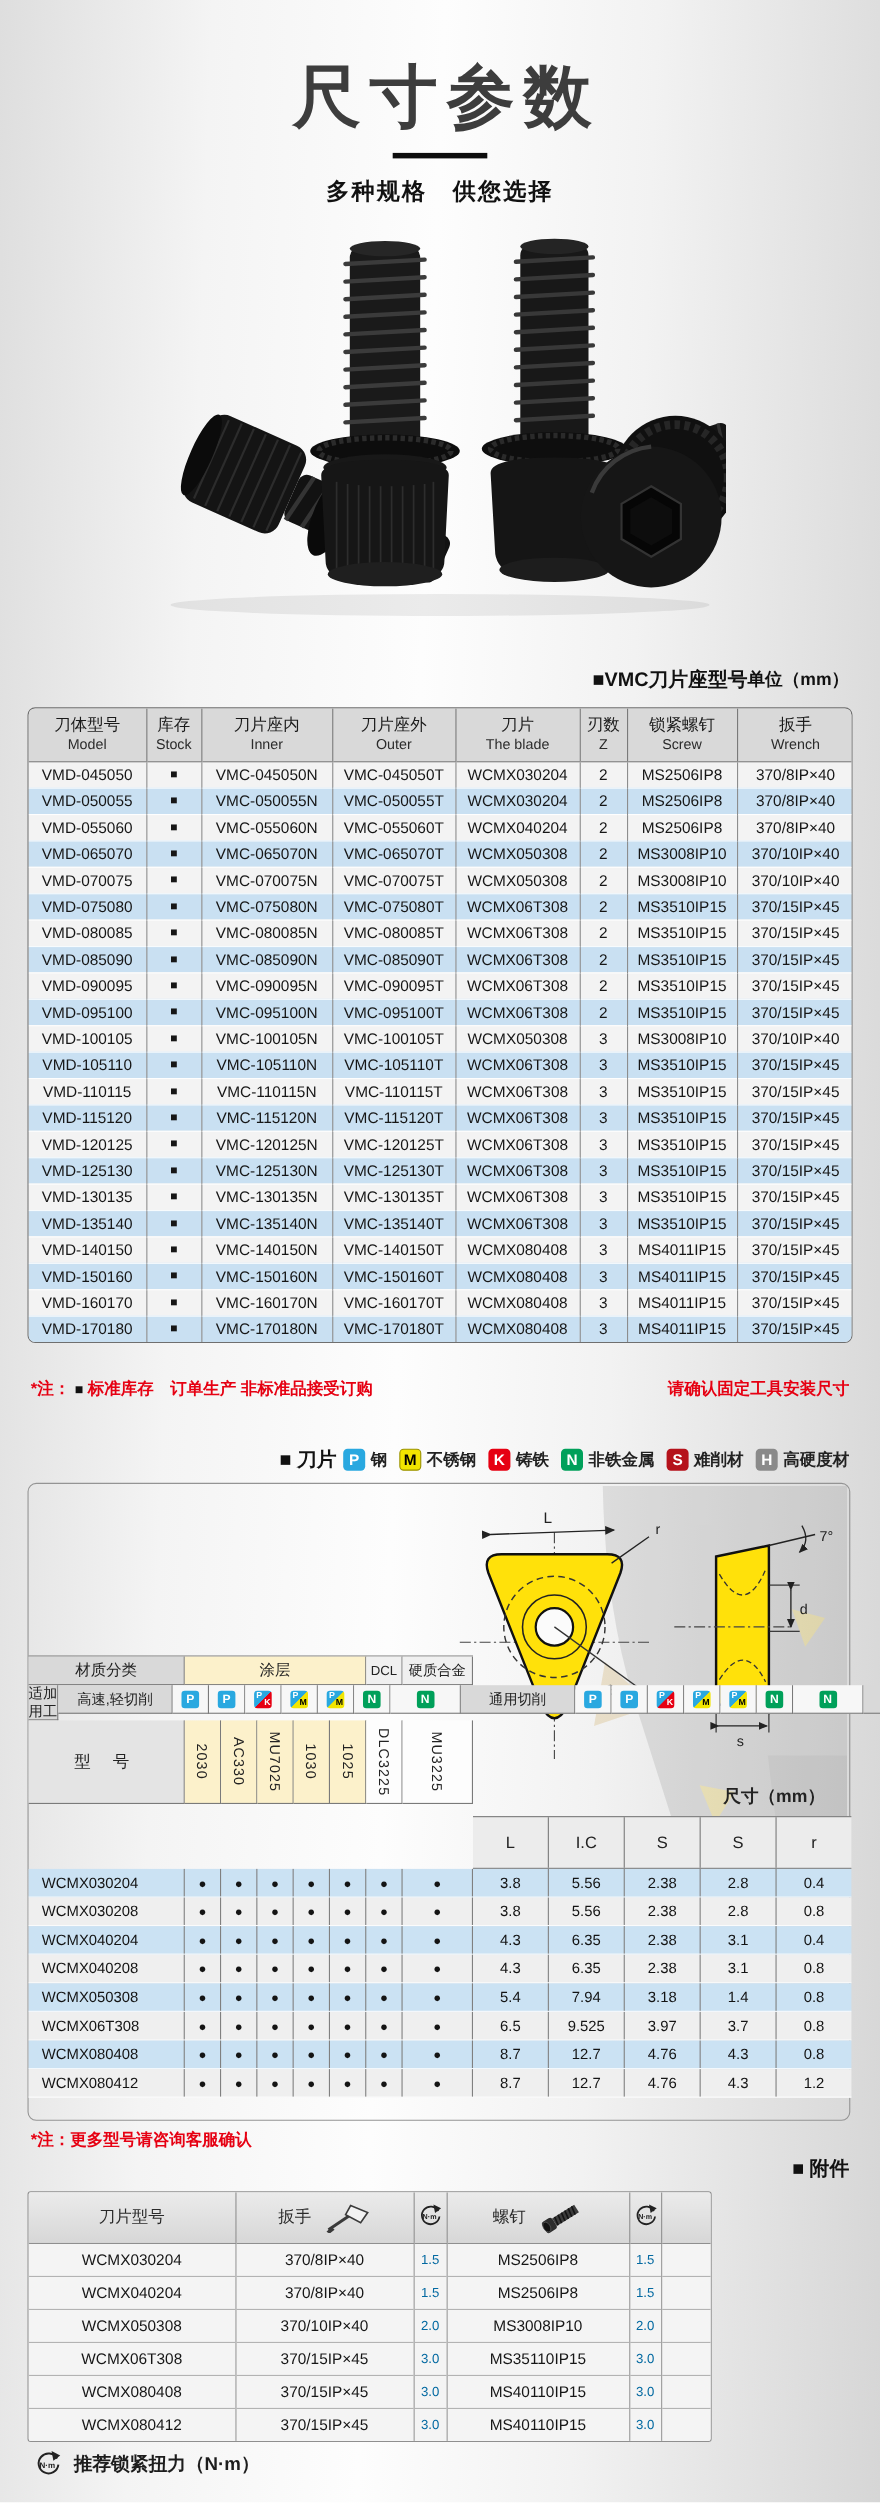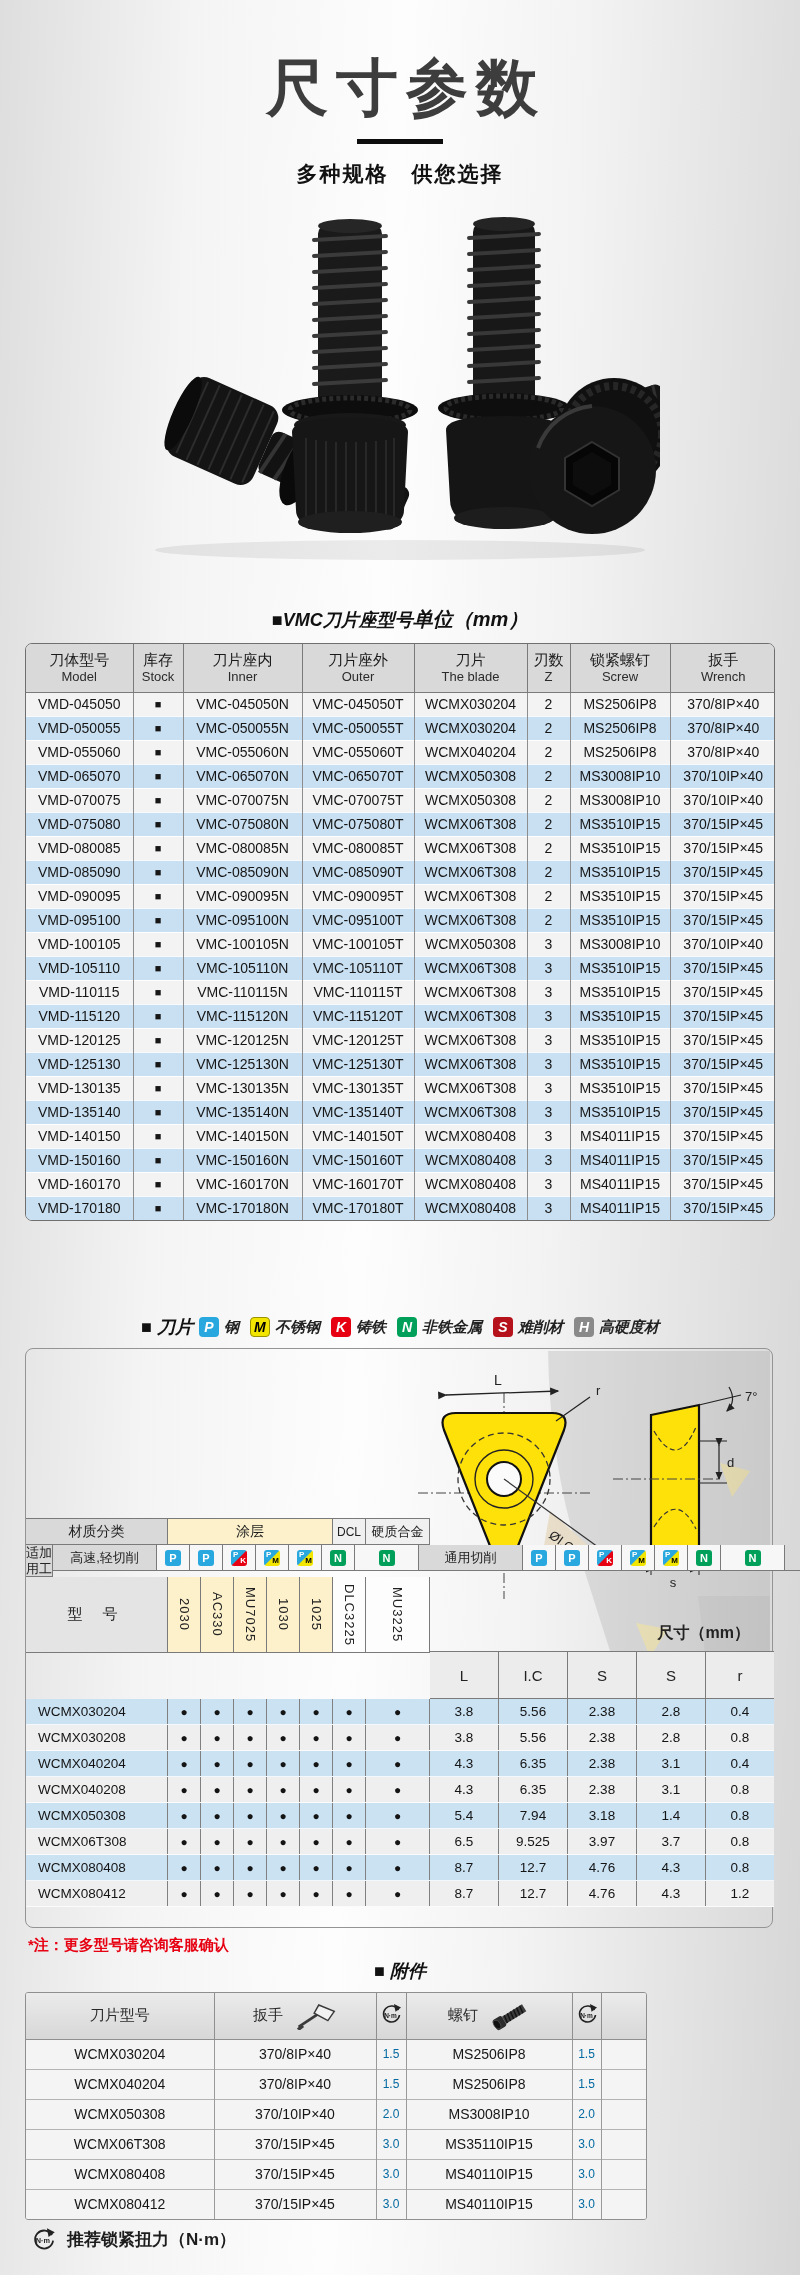--- a/index.html
+++ b/index.html
@@ -9,23 +9,23 @@
     background:linear-gradient(92deg,#dedede 0%,#f4f4f4 22%,#fdfdfd 46%,#f2f2f2 68%,#d6d6d6 100%);}
   
   .main-title{position:absolute;top:46px;left:0;width:100%;text-align:center;
     font-size:62px;font-weight:900;color:#3d3d3d;letter-spacing:8px;padding-left:12px;}
   .title-divider{position:absolute;top:139px;left:50%;transform:translateX(-50%);
     width:86px;height:5px;background:#0d0d0d;}
   .subtitle{position:absolute;top:160px;left:0;width:100%;text-align:center;
     font-size:21px;font-weight:700;color:#111;letter-spacing:2px;white-space:pre;}
   .photo{position:absolute;left:140px;top:212px;width:520px;height:350px;}
   
-  .head-row{position:absolute;left:28px;right:28px;display:flex;justify-content:center;align-items:center;font-style:italic;}
+  .head-row{position:absolute;left:28px;right:28px;display:flex;justify-content:flex-end;align-items:center;}
   .sec-title{font-size:18px;font-weight:700;color:#111;}
-  .unit-label{font-size:20px;font-weight:700;color:#111;}
+  .unit-label{font-size:16px;font-weight:700;color:#111;}
   
   .holder-wrap{position:absolute;top:643px;left:25px;width:750px;border:1px solid #6f6f6f;
     border-radius:7px;overflow:hidden;background:#f2f2f2;}
   .holder-wrap table{width:100%;border-collapse:collapse;table-layout:fixed;}
   .holder-wrap thead th{height:48px;background:#d9d9d9;border-left:1px solid #7a7a7a;
     border-bottom:1px solid #7a7a7a;font-weight:400;color:#1a1a1a;vertical-align:middle;}
   .holder-wrap thead th:first-child{border-left:none}
   .holder-wrap .zh{font-size:15px;line-height:1.25}
   .holder-wrap .en{font-size:13px;line-height:1.2;color:#2b2b2b}
   .holder-wrap tbody td{height:24px;text-align:center;font-size:14px;color:#161616;
@@ -43,21 +43,21 @@
   .badge{display:inline-flex;width:20px;height:20px;border-radius:4px;align-items:center;justify-content:center;
     font-size:14px;font-weight:700;color:#fff;margin-left:6px;}
   .badge.P{background:#29a8e0}.badge.K{background:#e60012}.badge.N{background:#00a05a}
   .badge.S{background:#b5121b}.badge.H{background:#8a8a8a}
   .badge.M{background:#f2e500;color:#000;border:1px solid #9a9200}
   
   .insert-box{position:absolute;top:1348px;left:25px;width:748px;height:580px;
     border:1px solid #949494;border-radius:8px;}
   .tool-art{position:absolute;right:2px;top:2px;width:372px;height:350px;}
   .size-label{position:absolute;top:274px;right:22px;font-size:16px;font-weight:600;color:#222;}
-  .class-table{position:absolute;left:0;top:169px;width:404px;color:#222;border-top:1px solid #7a7a7a;}
+  .class-table{position:absolute;left:0;top:156px;width:404px;color:#222;border-top:1px solid #7a7a7a;}
   .crow{display:flex}
   .cc{display:flex;align-items:center;justify-content:center;border-right:1px solid #7a7a7a;
     border-bottom:1px solid #7a7a7a;font-size:14px;}
   .cc.mat{width:142px;height:26px;background:#d9d9d9}
   .cc.coat{width:165px;height:26px;background:#fcf1cb}
   .cc.dcl{width:33px;height:26px;background:#f0f0f0;font-size:12px}
   .cc.carb{width:64px;height:26px;background:#f0f0f0;font-size:13px}
   .cc.apply{width:38px;background:#d9d9d9;flex-direction:row;font-size:13px;line-height:1.2}
   .cut-rows{display:flex;}
   .cut-row{display:flex;height:26px}
@@ -495,20 +495,24 @@
             <td>VMC-170180T</td>
             <td>WCMX080408</td>
             <td>3</td>
             <td>MS4011IP15</td>
             <td>370/15IP×45</td>
           </tr>
         </tbody>
     </table>
   </div>
 
+  <div class="note-row" style="top:1253px">
+    <span><span>*注：</span><span class="sq">■</span><span>标准库存　订单生产 非标准品接受订购</span></span>
+    <span>请确认固定工具安装尺寸</span>
+  </div>
 
   <div class="head-row" style="top:1315px">
     <span class="sec-title">■ 刀片</span>
     <div class="legend">
         <span class="badge P">P</span>
         <span>钢</span>
         <span class="badge M">M</span>
         <span>不锈钢</span>
         <span class="badge K">K</span>
         <span>铸铁</span>

